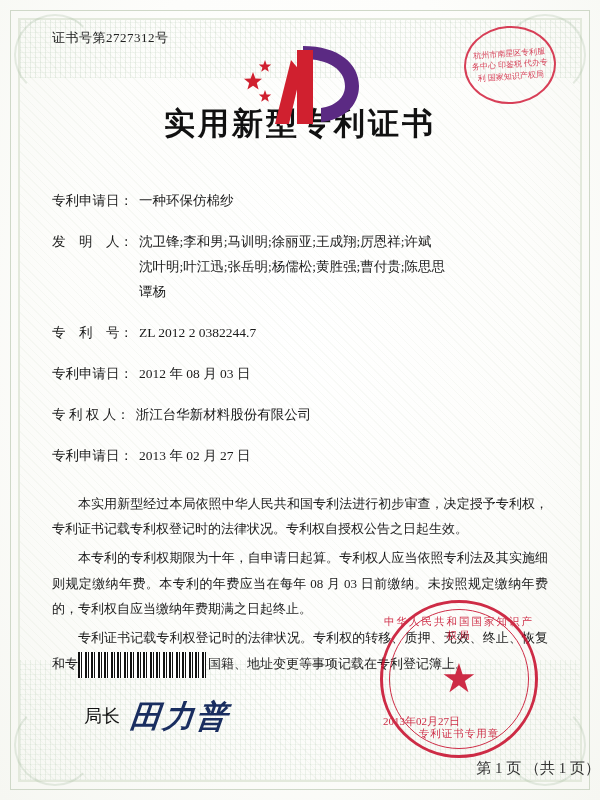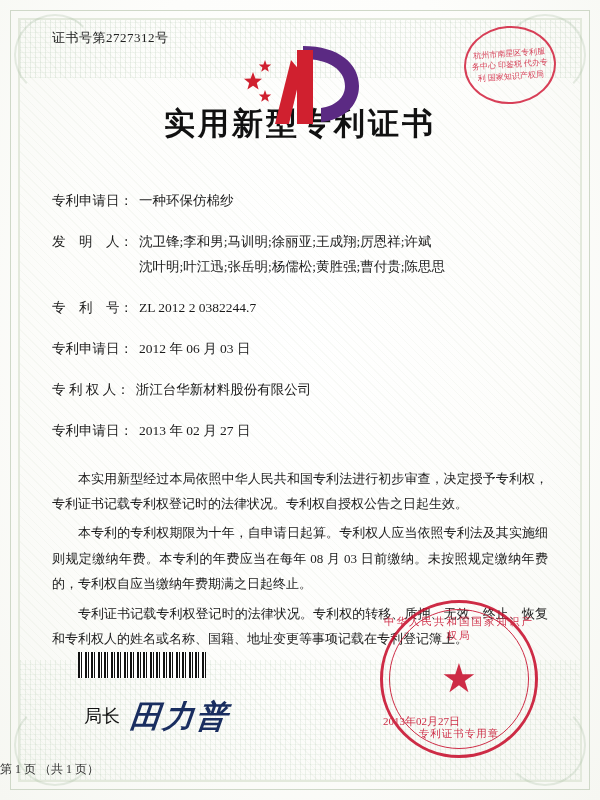--- a/index.html
+++ b/index.html
@@ -243,22 +243,22 @@
     transform: rotate(-4deg);
   }
   .seal-small .inner {
     width: 100%;
   }
 
   .footer {
     position: absolute;
     left: 0; right: 0;
     bottom: 22px;
-    text-align: left;
-    font-size: 12px;
+    text-align: right;
+    font-size: 15px;
     color: #333;
   }
 </style>
 </head>
 <body>
 
 <div id="certificate">
 
   <div class="border-outer"></div>
   <div class="border-inner"></div>
@@ -299,31 +299,32 @@
       <div class="field-row">
         <span class="field-label">专利申请日：</span>
         <span class="field-value">一种环保仿棉纱</span>
       </div>
 
       <div class="field-row">
         <span class="field-label">发　明　人：</span>
         <span class="field-value">
           <span class="inventor-line">沈卫锋;李和男;马训明;徐丽亚;王成翔;厉恩祥;许斌</span>
           <span class="inventor-line">沈叶明;叶江迅;张岳明;杨儒松;黄胜强;曹付贵;陈思思</span>
+          <span class="inventor-line">谭杨</span>
         </span>
       </div>
 
       <div class="field-row">
         <span class="field-label">专　利　号：</span>
         <span class="field-value">ZL 2012 2 0382244.7</span>
       </div>
 
       <div class="field-row">
         <span class="field-label">专利申请日：</span>
-        <span class="field-value">2012 年 06 月 03 日</span>
+        <span class="field-value">2012 年 08 月 03 日</span>
       </div>
 
       <div class="field-row">
         <span class="field-label">专 利 权 人：</span>
         <span class="field-value">浙江台华新材料股份有限公司</span>
       </div>
 
       <div class="field-row">
         <span class="field-label">专利申请日：</span>
         <span class="field-value">2013 年 02 月 27 日</span>

